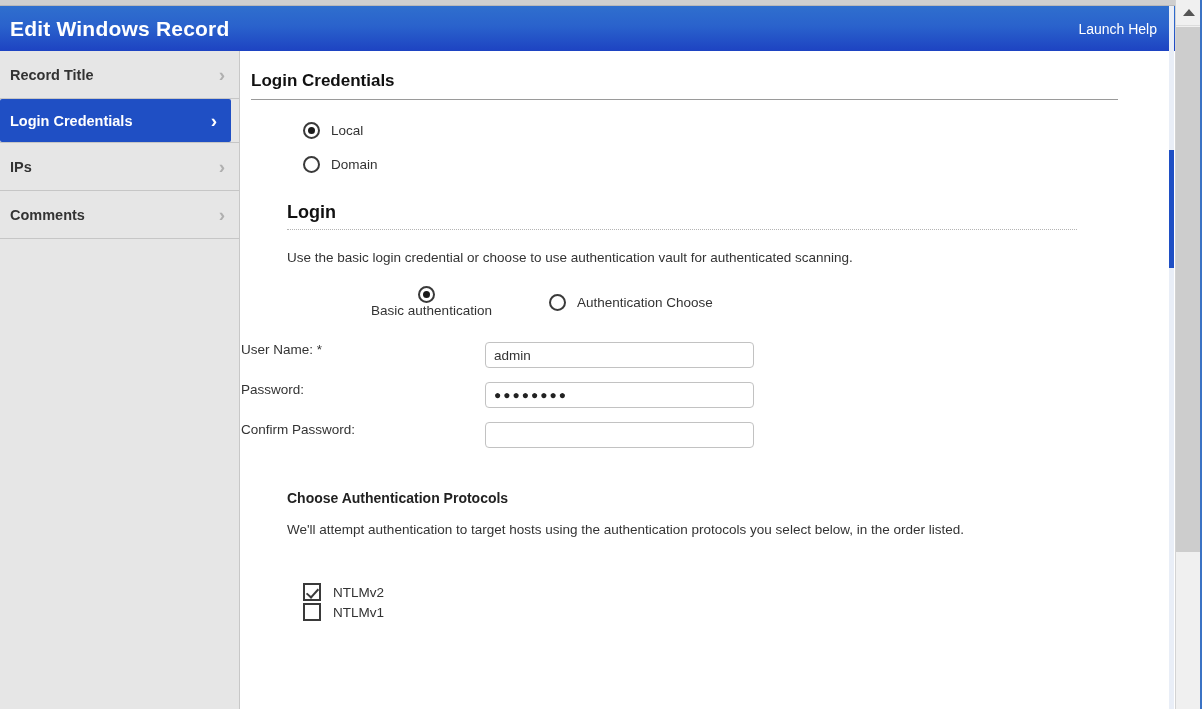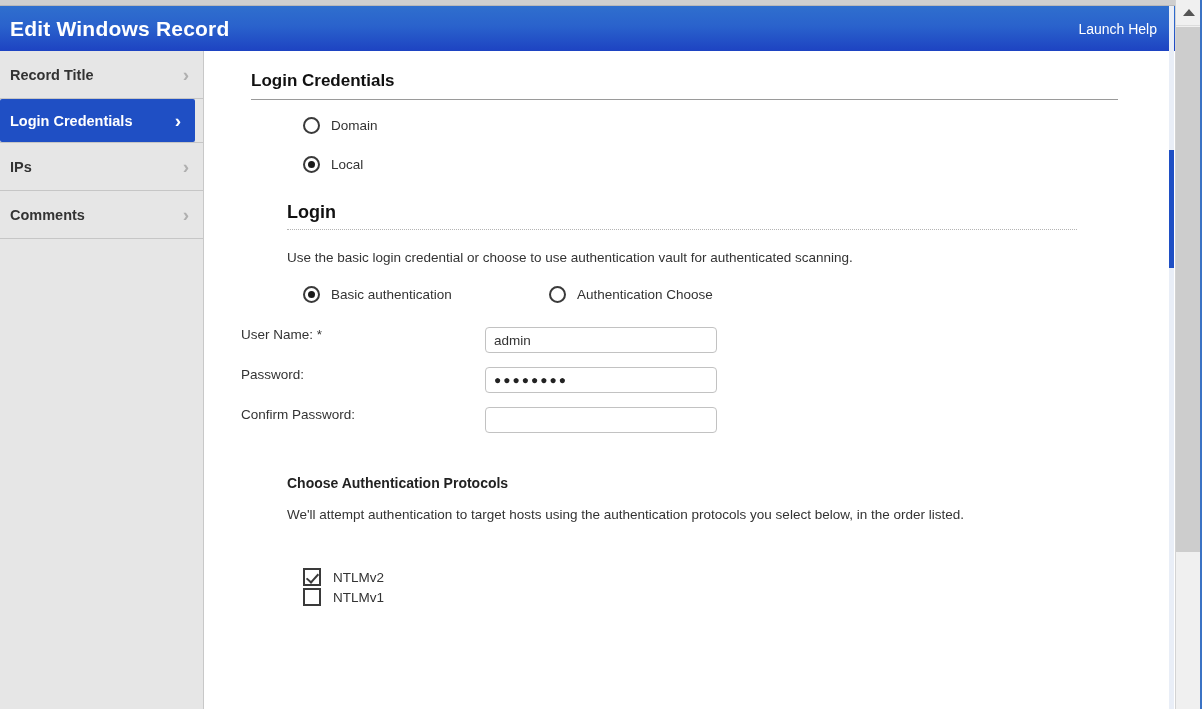--- a/index.html
+++ b/index.html
@@ -50,21 +50,21 @@
     color: #ffffff;
     font-size: 14px;
     white-space: nowrap;
     cursor: pointer;
   }
 
   
   .sidebar {
     position: absolute;
     left: 0; top: 51px;
-    width: 204px;
+    width: 240px;
     height: 658px;
     background: #e6e6e6;
     border-right: 1px solid #c8c8c8;
   }
   .side-item {
     position: relative;
     height: 48px;
     display: flex;
     align-items: center;
     padding: 0 8px 0 10px;
@@ -169,36 +169,36 @@
 
   .auth-choice {
     display: flex;
     align-items: center;
     margin: 21px 0 0 62px;
   }
   .auth-choice .opt {
     display: flex;
     align-items: center;
   }
-  .auth-choice .opt:first-child { width: 246px; }
+  .auth-choice .opt:first-child { width: 246px; flex-direction: column; }
 
   
   .field-row {
     display: flex;
     align-items: flex-start;
     margin-top: 14px;
   }
   .field-row.first { margin-top: 24px; }
   .field-label {
     width: 244px;
     font-size: 13.5px;
     color: #333333;
   }
   .field-input {
-    width: 232px;
+    width: 269px;
     height: 26px;
     border: 1px solid #c2c2c2;
     border-radius: 4px;
     background: #ffffff;
     font-family: "Liberation Sans", sans-serif;
     font-size: 13.5px;
     color: #333333;
     padding: 0 8px;
     outline: none;
   }
@@ -334,27 +334,27 @@
       <span class="label">Comments</span>
       <span class="chev">›</span>
     </div>
   </div>
 
   <div class="content">
 
     <div class="page-title">Login Credentials</div>
 
 
+    <div class="radio-row first">
+      <span class="radio checked"></span>
+      <span class="radio-label">Local</span>
+    </div>
     <div class="radio-row">
       <span class="radio"></span>
       <span class="radio-label">Domain</span>
-    </div>
-    <div class="radio-row first">
-      <span class="radio checked"></span>
-      <span class="radio-label">Local</span>
     </div>
 
     <div class="sec-head login-h">Login</div>
     <div class="helptext">Use the basic login credential or choose to use authentication vault for authenticated scanning.</div>
 
     <div class="auth-choice">
       <span class="opt">
         <span class="radio checked"></span>
         <span class="radio-label">Basic authentication</span>
       </span>

